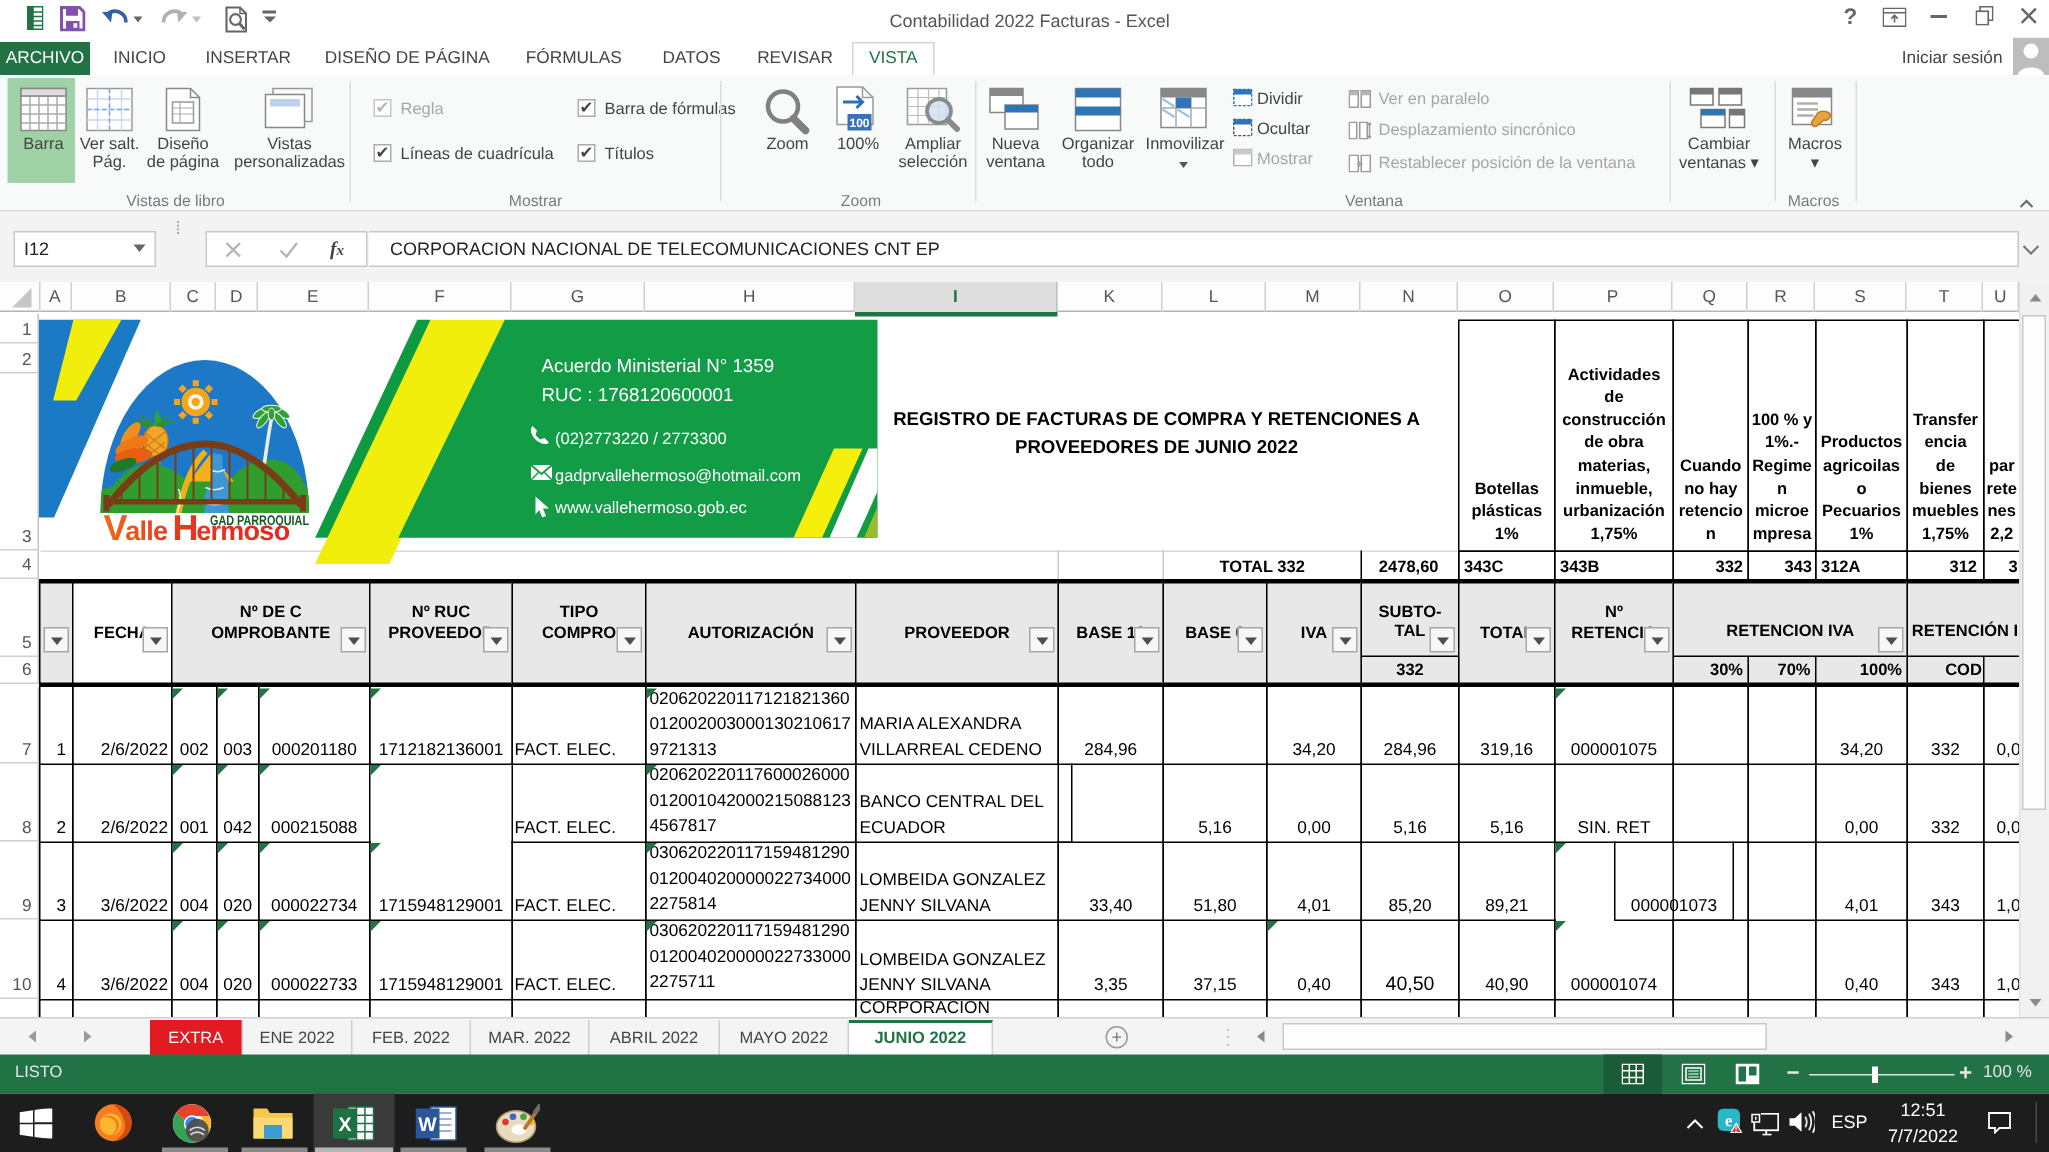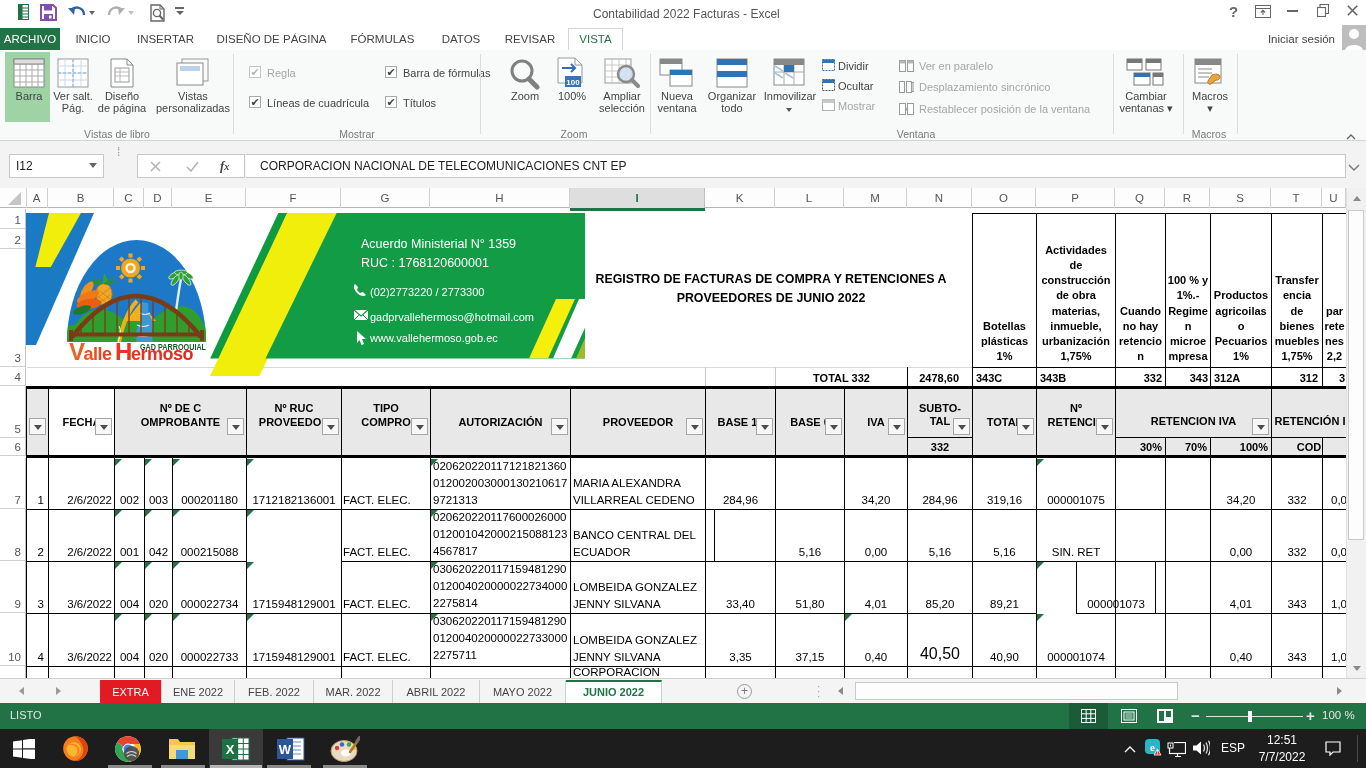--- a/index.html
+++ b/index.html
@@ -489,21 +489,21 @@
 <div class="ab" style="left:341px;top:425px;width:90px;height:53.5px;border:1px solid #000;border-top:none;font-size:11.5px;overflow:hidden;white-space:nowrap;display:flex;align-items:flex-end;padding-bottom:3px;padding-left:1px;">FACT. ELEC.</div>
 <div class="ab" style="left:430px;top:425px;width:141px;height:53.5px;border:1px solid #000;border-top:none;font-size:11.5px;overflow:hidden;white-space:nowrap;display:flex;flex-direction:column;justify-content:flex-start;padding-left:2px;line-height:17px;">
       <div>030620220117159481290<br>012004020000022733000<br>2275711</div>
     </div>
 <div class="ab" style="left:570px;top:425px;width:136px;height:53.5px;border:1px solid #000;border-top:none;font-size:11.5px;overflow:hidden;white-space:nowrap;display:flex;flex-direction:column;justify-content:flex-end;padding-left:2px;line-height:17px;">
       <div>LOMBEIDA GONZALEZ<br>JENNY SILVANA</div>
     </div>
 <div class="ab" style="left:705px;top:425px;width:71px;height:53.5px;border:1px solid #000;border-top:none;font-size:11.5px;overflow:hidden;white-space:nowrap;display:flex;align-items:flex-end;padding-bottom:3px;justify-content:center;">3,35</div>
 <div class="ab" style="left:775px;top:425px;width:70px;height:53.5px;border:1px solid #000;border-top:none;font-size:11.5px;overflow:hidden;white-space:nowrap;display:flex;align-items:flex-end;padding-bottom:3px;justify-content:center;">37,15</div>
 <div class="ab" style="left:844px;top:425px;width:64px;height:53.5px;border:1px solid #000;border-top:none;font-size:11.5px;overflow:hidden;white-space:nowrap;display:flex;align-items:flex-end;padding-bottom:3px;justify-content:center;">0,40</div>
-<div class="ab" style="left:907px;top:425px;width:66px;height:53.5px;border:1px solid #000;border-top:none;font-size:16px;overflow:hidden;white-space:nowrap;display:flex;align-items:flex-end;padding-bottom:3px;justify-content:center;">40,50</div>
+<div class="ab" style="left:907px;top:425px;width:66px;height:53.5px;border:1px solid #000;border-top:none;font-size:13px;overflow:hidden;white-space:nowrap;display:flex;align-items:flex-end;padding-bottom:3px;justify-content:center;">40,50</div>
 <div class="ab" style="left:972px;top:425px;width:65px;height:53.5px;border:1px solid #000;border-top:none;font-size:11.5px;overflow:hidden;white-space:nowrap;display:flex;align-items:flex-end;padding-bottom:3px;justify-content:center;">40,90</div>
 <div class="ab" style="left:1036px;top:425px;width:80px;height:53.5px;border:1px solid #000;border-top:none;font-size:11.5px;overflow:hidden;white-space:nowrap;display:flex;align-items:flex-end;padding-bottom:3px;justify-content:center;">000001074</div>
 <div class="ab" style="left:1115px;top:425px;width:51px;height:53.5px;border:1px solid #000;border-top:none;font-size:11.5px;overflow:hidden;white-space:nowrap;display:flex;align-items:flex-end;padding-bottom:3px;justify-content:center;"></div>
 <div class="ab" style="left:1165px;top:425px;width:46px;height:53.5px;border:1px solid #000;border-top:none;font-size:11.5px;overflow:hidden;white-space:nowrap;display:flex;align-items:flex-end;padding-bottom:3px;justify-content:center;"></div>
 <div class="ab" style="left:1210px;top:425px;width:62px;height:53.5px;border:1px solid #000;border-top:none;font-size:11.5px;overflow:hidden;white-space:nowrap;display:flex;align-items:flex-end;padding-bottom:3px;justify-content:center;">0,40</div>
 <div class="ab" style="left:1271px;top:425px;width:52px;height:53.5px;border:1px solid #000;border-top:none;font-size:11.5px;overflow:hidden;white-space:nowrap;display:flex;align-items:flex-end;padding-bottom:3px;justify-content:center;">343</div>
 <div class="ab" style="left:1322px;top:425px;width:25px;height:53.5px;border:1px solid #000;border-top:none;font-size:11.5px;overflow:hidden;white-space:nowrap;display:flex;align-items:flex-end;padding-bottom:3px;padding-left:8px;">1,0</div>
 <div class="ab" style="left:26px;top:477.5px;width:23px;height:13px;border-left:1px solid #000;border-right:1px solid #000;font-size:11.5px;overflow:hidden;white-space:nowrap;padding-left:2px;line-height:13px"></div>
 <div class="ab" style="left:48px;top:477.5px;width:67px;height:13px;border-left:1px solid #000;border-right:1px solid #000;font-size:11.5px;overflow:hidden;white-space:nowrap;padding-left:2px;line-height:13px"></div>
 <div class="ab" style="left:114px;top:477.5px;width:31px;height:13px;border-left:1px solid #000;border-right:1px solid #000;font-size:11.5px;overflow:hidden;white-space:nowrap;padding-left:2px;line-height:13px"></div>

